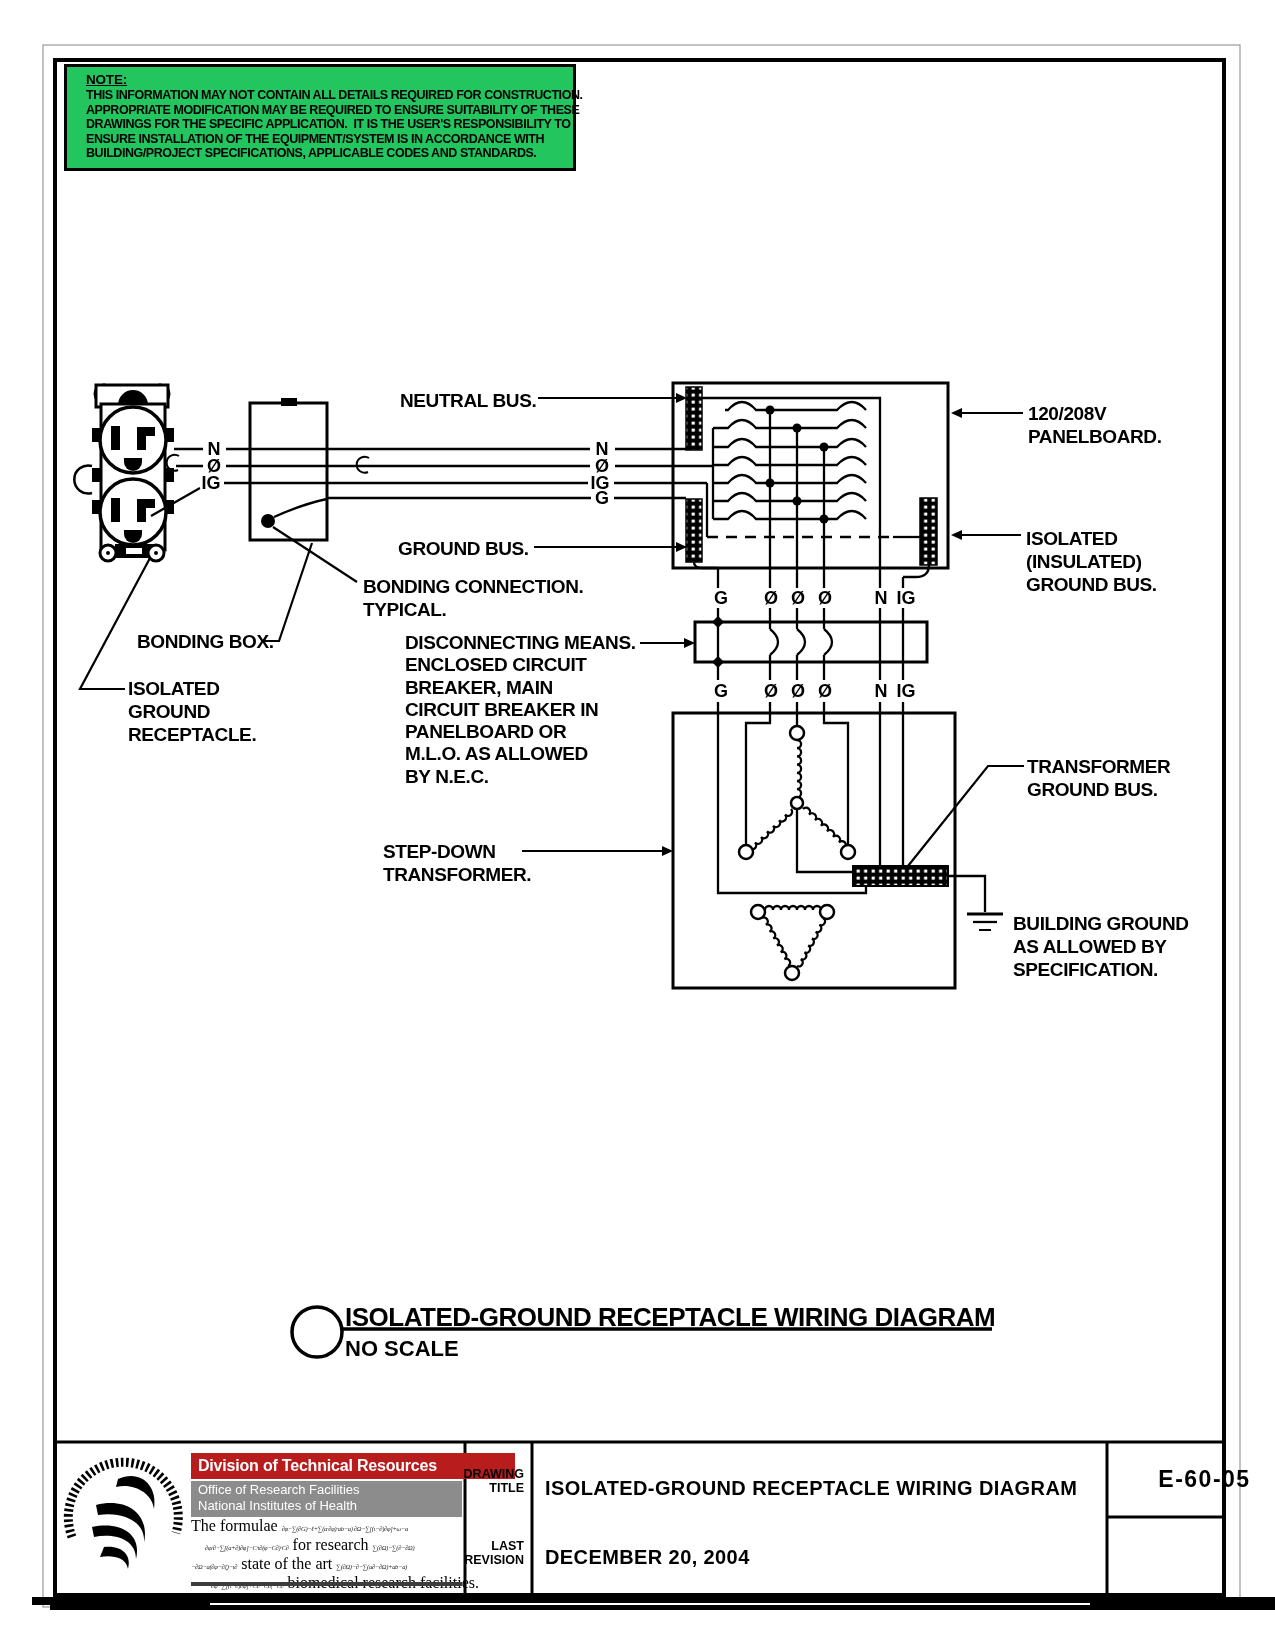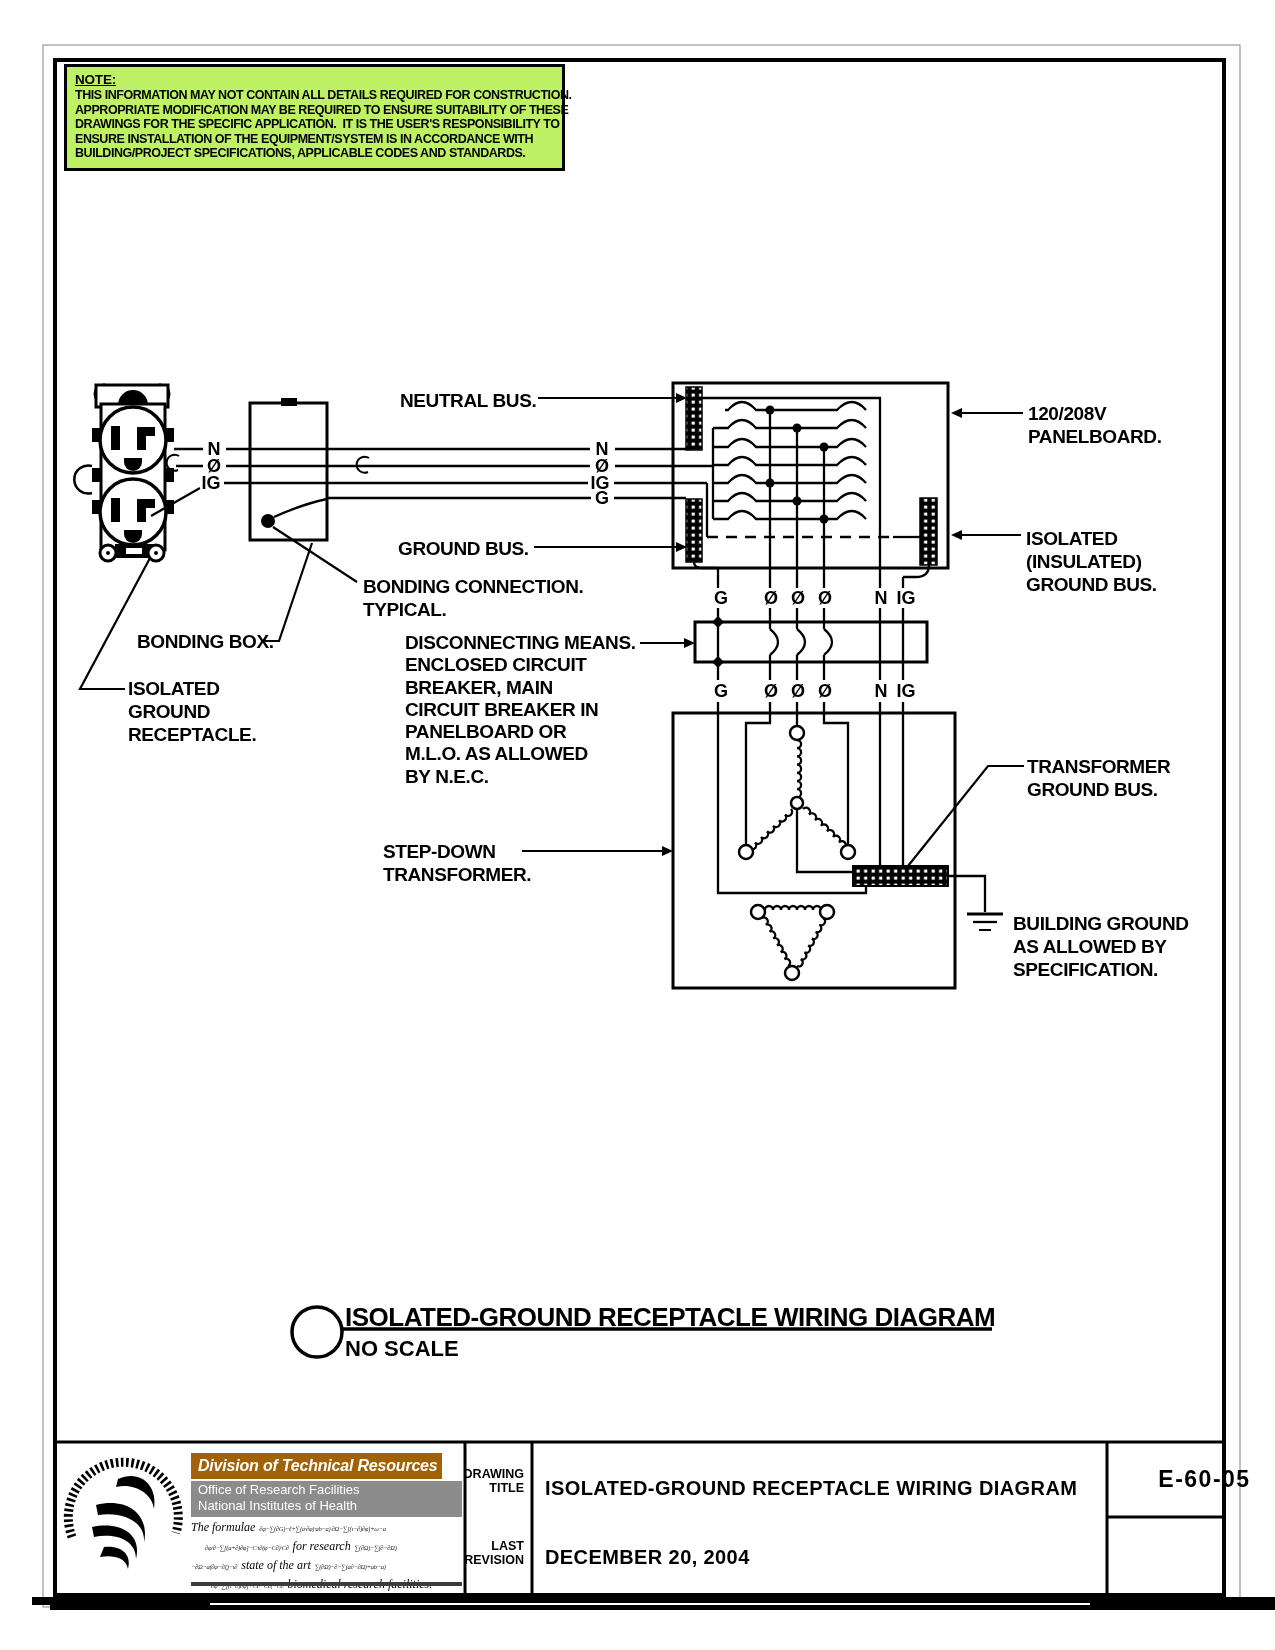--- a/index.html
+++ b/index.html
@@ -4,34 +4,34 @@
 <style>
   html,body{margin:0;padding:0;}
   body{width:1275px;height:1650px;position:relative;background:#fff;
        font-family:"Liberation Sans",sans-serif;color:#000;overflow:hidden;}
   svg{position:absolute;left:0;top:0;}
   .lbl{position:absolute;font-weight:bold;font-size:19px;line-height:23px;
        letter-spacing:-0.4px;white-space:pre-line;}
   .wlbl{position:absolute;transform:translate(-50%,-50%);font-weight:bold;
         font-size:18px;line-height:18px;background:#fff;padding:0 1px;}
   .note-box{position:absolute;left:64px;top:64px;width:478px;border:3px solid #000;
-            padding:5px 9px 7px 8px;background:#bef264;}
+            padding:5px 9px 7px 19px;background:#22c55e;}
   .note-head{font-weight:bold;font-size:13.5px;text-decoration:underline;letter-spacing:-0.2px;}
   .note-body{font-weight:bold;font-size:12.5px;line-height:14.6px;letter-spacing:-0.45px;
              white-space:pre;margin-top:1px;}
   .detail-title{position:absolute;left:345px;top:1302px;font-weight:bold;font-size:26px;letter-spacing:-0.5px;}
   .detail-scale{position:absolute;left:345px;top:1336px;font-weight:bold;font-size:22px;}
-  .tb-black{position:absolute;left:191px;top:1453px;width:251px;height:26px;background:#a16207;font-style:italic;}
+  .tb-black{position:absolute;left:191px;top:1453px;width:324px;height:26px;background:#b91c1c;}
   .tb-black span{color:#fff;font-weight:bold;font-size:16px;line-height:26px;padding-left:7px;
                  letter-spacing:-0.2px;display:block;white-space:nowrap;}
   .tb-gray{position:absolute;left:191px;top:1481px;width:271px;height:35px;background:#8c8c8c;padding-top:1px;}
   .tb-gray div{color:#fff;font-size:13px;line-height:16px;padding-left:7px;white-space:nowrap;}
   .tb-tagline{position:absolute;left:191px;top:1518px;width:271px;font-family:"Liberation Serif",serif;}
   .tg-line{white-space:nowrap;line-height:16px;}
-  .tg-t{font-style:italic;font-size:12px;}
+  .tg-t{font-size:16px;}
   .tg-m{font-style:italic;font-size:6.5px;letter-spacing:-0.3px;color:#222;}
   .tb-rule{position:absolute;left:191px;top:1582px;width:271px;height:4px;background:#3c3c3c;}
   .tb-label{position:absolute;left:440px;width:84px;text-align:right;font-weight:bold;
             font-size:12.5px;line-height:13.5px;white-space:pre-line;}
   .tb-value{position:absolute;left:545px;font-weight:bold;font-size:20px;letter-spacing:0.4px;white-space:nowrap;}
   .tb-number{position:absolute;left:1107px;top:1443px;width:111px;height:73px;text-align:center;
              line-height:73px;font-weight:bold;font-size:23px;letter-spacing:1.5px;margin-left:42px;}
 </style>
 </head>
 <body>

